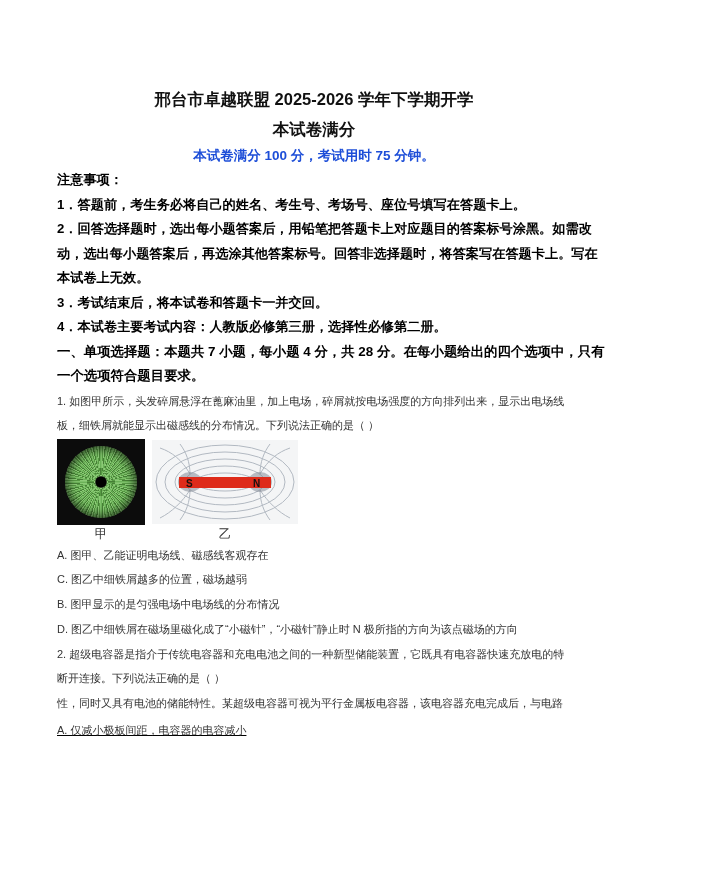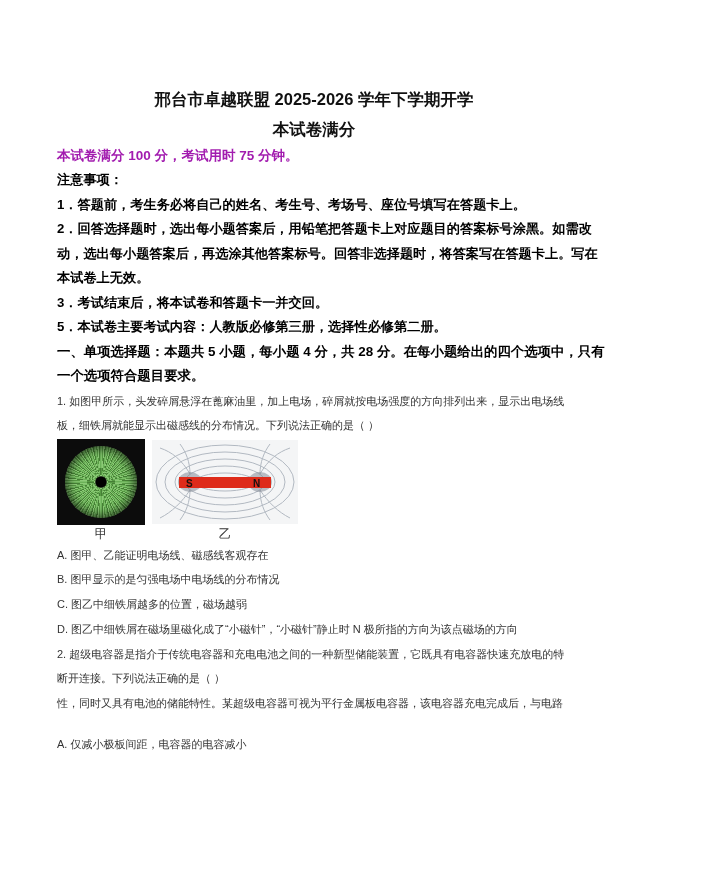--- a/index.html
+++ b/index.html
@@ -23,23 +23,24 @@
     font-size: 16.5px;
     font-weight: 700;
     text-align: center;
     line-height: 30px;
     white-space: nowrap;
     color: #111;
   }
   .subtitle-line {
     font-size: 13.5px;
     font-weight: 700;
+    text-align: center;
     line-height: 24px;
     white-space: nowrap;
-    color: #a21caf;
+    color: #1d4ed8;
   }
   .notice {
     font-size: 13.2px;
     font-weight: 700;
     line-height: 24.5px;
     white-space: nowrap;
     color: #000;
   }
   .section-head {
     font-size: 13.4px;
@@ -108,44 +109,44 @@
   .fig-label.jia-label { width: 88px; }
   .fig-label.yi-label  { width: 146px; }
   .options { }
   .answer-line {
     font-size: 12px;
     font-weight: 600;
     line-height: 24.8px;
     white-space: nowrap;
     color: #222;
   }
-  .q2-options { margin-top: 17px; }
+  .q2-options { margin-top: 3px; text-decoration: underline; }
 </style>
 </head>
 <body>
 
 <div class="page">
   <div class="content">
 
     <div class="title-line">邢台市卓越联盟 2025-2026 学年下学期开学</div>
     <div class="title-line">本试卷满分</div>
     <div class="subtitle-line">本试卷满分 100 分，考试用时 75 分钟。</div>
 
     <div class="notices">
       <div class="notice">注意事项：</div>
       <div class="notice">1．答题前，考生务必将自己的姓名、考生号、考场号、座位号填写在答题卡上。</div>
       <div class="notice">2．回答选择题时，选出每小题答案后，用铅笔把答题卡上对应题目的答案标号涂黑。如需改</div>
       <div class="notice">动，选出每小题答案后，再选涂其他答案标号。回答非选择题时，将答案写在答题卡上。写在</div>
       <div class="notice">本试卷上无效。</div>
       <div class="notice">3．考试结束后，将本试卷和答题卡一并交回。</div>
-      <div class="notice">5．本试卷主要考试内容：人教版必修第三册，选择性必修第二册。</div>
+      <div class="notice">4．本试卷主要考试内容：人教版必修第三册，选择性必修第二册。</div>
     </div>
 
     <div class="section">
-      <div class="section-head">一、单项选择题：本题共 5 小题，每小题 4 分，共 28 分。在每小题给出的四个选项中，只有</div>
+      <div class="section-head">一、单项选择题：本题共 7 小题，每小题 4 分，共 28 分。在每小题给出的四个选项中，只有</div>
       <div class="section-head">一个选项符合题目要求。</div>
     </div>
 
     <div class="question1">
       <div class="qtext">1. 如图甲所示，头发碎屑悬浮在蓖麻油里，加上电场，碎屑就按电场强度的方向排列出来，显示出电场线</div>
       <div class="qtext">板，细铁屑就能显示出磁感线的分布情况。下列说法正确的是（    ）</div>
 
       <div class="figure-row">
         <div class="fig-jia">
           <div class="jia-disc"></div>
@@ -174,22 +175,22 @@
           <text x="101" y="46.5" font-size="10" font-weight="bold" fill="#16120f">N</text>
         </svg>
       </div>
       <div class="figure-labels">
         <div class="fig-label jia-label">甲</div>
         <div class="fig-label yi-label">乙</div>
       </div>
 
       <div class="options">
         <div class="opt">A. 图甲、乙能证明电场线、磁感线客观存在</div>
+        <div class="opt">C. 图乙中细铁屑越多的位置，磁场越弱</div>
         <div class="opt">B. 图甲显示的是匀强电场中电场线的分布情况</div>
-        <div class="opt">C. 图乙中细铁屑越多的位置，磁场越弱</div>
         <div class="opt">D. 图乙中细铁屑在磁场里磁化成了“小磁针”，“小磁针”静止时 N 极所指的方向为该点磁场的方向</div>
       </div>
 
     </div>
 
     <div class="question2">
       <div class="qtext q2text">2. 超级电容器是指介于传统电容器和充电电池之间的一种新型储能装置，它既具有电容器快速充放电的特</div>
       <div class="qtext q2text">断开连接。下列说法正确的是（    ）</div>
       <div class="qtext q2text">性，同时又具有电池的储能特性。某超级电容器可视为平行金属板电容器，该电容器充电完成后，与电路</div>
       <div class="q2-options">

